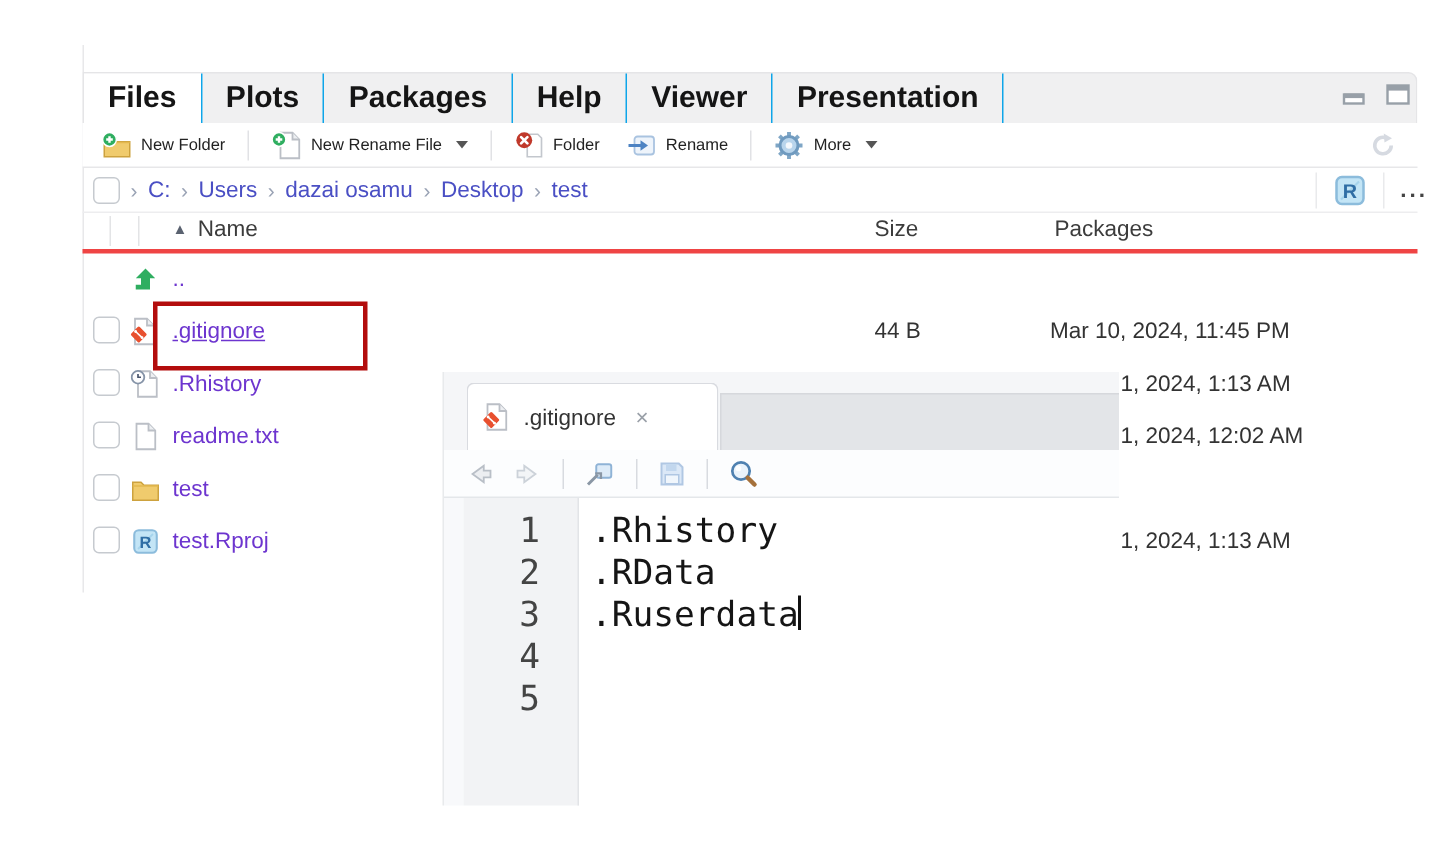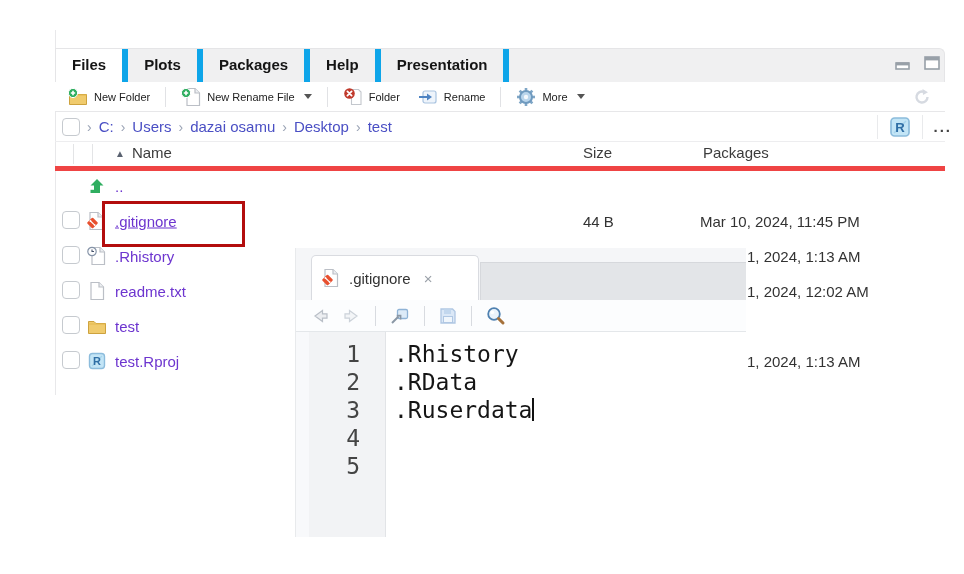--- a/index.html
+++ b/index.html
@@ -5,22 +5,22 @@
   :root{ --purple:#6d35cf; --blue:#4a4fc4; --red:#b30d0d; --txt:#333; }
   html,body{margin:0;padding:0;background:#fff;}
   .stage{position:relative;width:964px;height:574px;background:#fff;overflow:hidden;
          font-family:"Liberation Sans",sans-serif;color:var(--txt);}
   .abs{position:absolute;}
   .pane-border{left:55px;top:30px;width:1px;height:365px;background:#e8e8ea;}
   
   .tabstrip{left:55px;top:48px;width:890px;height:34px;background:#f0f0f1;
             border:1px solid #e5e5e7;border-bottom:none;border-radius:0 6px 0 0;
             display:flex;box-sizing:border-box;}
-  .tab{padding:0 16px;line-height:32px;font-weight:bold;font-size:15px;color:#151515;
-       border-right:6px solid #0ea5e9;white-space:nowrap;cursor:default;}
+  .tab{padding:0 16px;line-height:32px;font-weight:bold;font-size:20px;color:#151515;
+       border-right:1px solid #0ea5e9;white-space:nowrap;cursor:default;}
   .tab.active{background:#fff;}
   .winctl{right:22px;top:55px;display:flex;gap:9px;align-items:center;}
   .wbtn{width:20px;height:16px;cursor:pointer;}
   
   .toolbar{left:55px;top:82px;width:890px;height:30px;background:#fff;
            border-bottom:1px solid #e7e7e9;display:flex;align-items:center;gap:6px;
            padding-left:8px;box-sizing:border-box;}
   .tbtn{display:flex;align-items:center;gap:6px;font-size:11px;color:#222;padding:0 5px;cursor:pointer;}
   .tsep{width:1px;height:20px;background:#e1e2e5;margin:0 4px;}
   .caret{width:0;height:0;border-left:4px solid transparent;border-right:4px solid transparent;
@@ -29,21 +29,21 @@
   
   .breadcrumb{left:55px;top:112px;width:890px;height:30px;display:flex;align-items:center;
               font-size:15px;border-bottom:1px solid #ededef;box-sizing:border-box;padding-left:7px;}
   .crumb{color:var(--blue);cursor:pointer;}
   .csep{color:#9aa3b5;margin:0 7px;font-size:14px;}
   .cb{width:18px;height:18px;border:1px solid #c6cacf;border-radius:4px;background:#fff;box-sizing:border-box;}
   .bc-right{position:absolute;right:12px;top:114px;display:flex;align-items:center;gap:10px;height:26px;}
   .vtick{width:1px;height:24px;background:#e9eaec;}
   .dots{font-size:15px;font-weight:bold;color:#444;letter-spacing:2px;line-height:10px;cursor:pointer;}
   
-  .filehead{left:55px;top:142px;width:890px;height:24px;border-bottom:5px solid #ef4444;font-size:15px;color:#3c3c3c;}
+  .filehead{left:55px;top:142px;width:890px;height:24px;border-bottom:3px solid #ef4444;font-size:15px;color:#3c3c3c;}
   .hcell{position:absolute;top:2px;}
   .hname{left:60px;} .hsize{left:528px;} .hmod{left:648px;}
   .sortind{font-size:10px;color:#5a6270;margin-right:7px;vertical-align:1px;}
   .htick{position:absolute;top:2px;width:1px;height:20px;background:#e3e4e6;}
   .filerows{left:55px;top:168px;width:890px;height:212px;}
   .frow{position:absolute;left:0;width:890px;height:35px;}
   .rowcb{position:absolute;left:7px;top:8px;cursor:pointer;}
   .fic{position:absolute;left:32px;top:7px;width:22px;height:22px;}
   .fname{position:absolute;left:60px;top:50%;transform:translateY(-50%);
          font-size:15px;color:var(--purple);cursor:pointer;text-decoration:none;}
@@ -83,20 +83,21 @@
 </head>
 <body>
 
 <div class="stage" style="--red: #b30d0d; --blue: #4a4fc4; --purple: #6d35cf;">
   <div class="abs pane-border"></div>
   <div class="abs tabstrip" id="tabstrip">
       <div class="tab active">Files</div>
       <div class="tab">Plots</div>
       <div class="tab">Packages</div>
       <div class="tab">Help</div>
+      <div class="tab">Viewer</div>
       <div class="tab">Presentation</div>
     </div>
   <div class="abs winctl" id="winctl">
       <div class="wbtn"><svg xmlns="http://www.w3.org/2000/svg" width="20" height="16" viewBox="0 0 20 16">
           <rect x="3" y="8" width="13" height="6" fill="#fff" stroke="#98a0a8" stroke-width="1.6"></rect>
           <rect x="3" y="7.4" width="13" height="3" fill="#98a0a8"></rect>
         </svg></div>
       <div class="wbtn"><svg xmlns="http://www.w3.org/2000/svg" width="20" height="16" viewBox="0 0 20 16">
           <rect x="3" y="2" width="14" height="12" fill="#fff" stroke="#98a0a8" stroke-width="1.6"></rect>
           <rect x="3" y="2" width="14" height="3.4" fill="#98a0a8"></rect>

